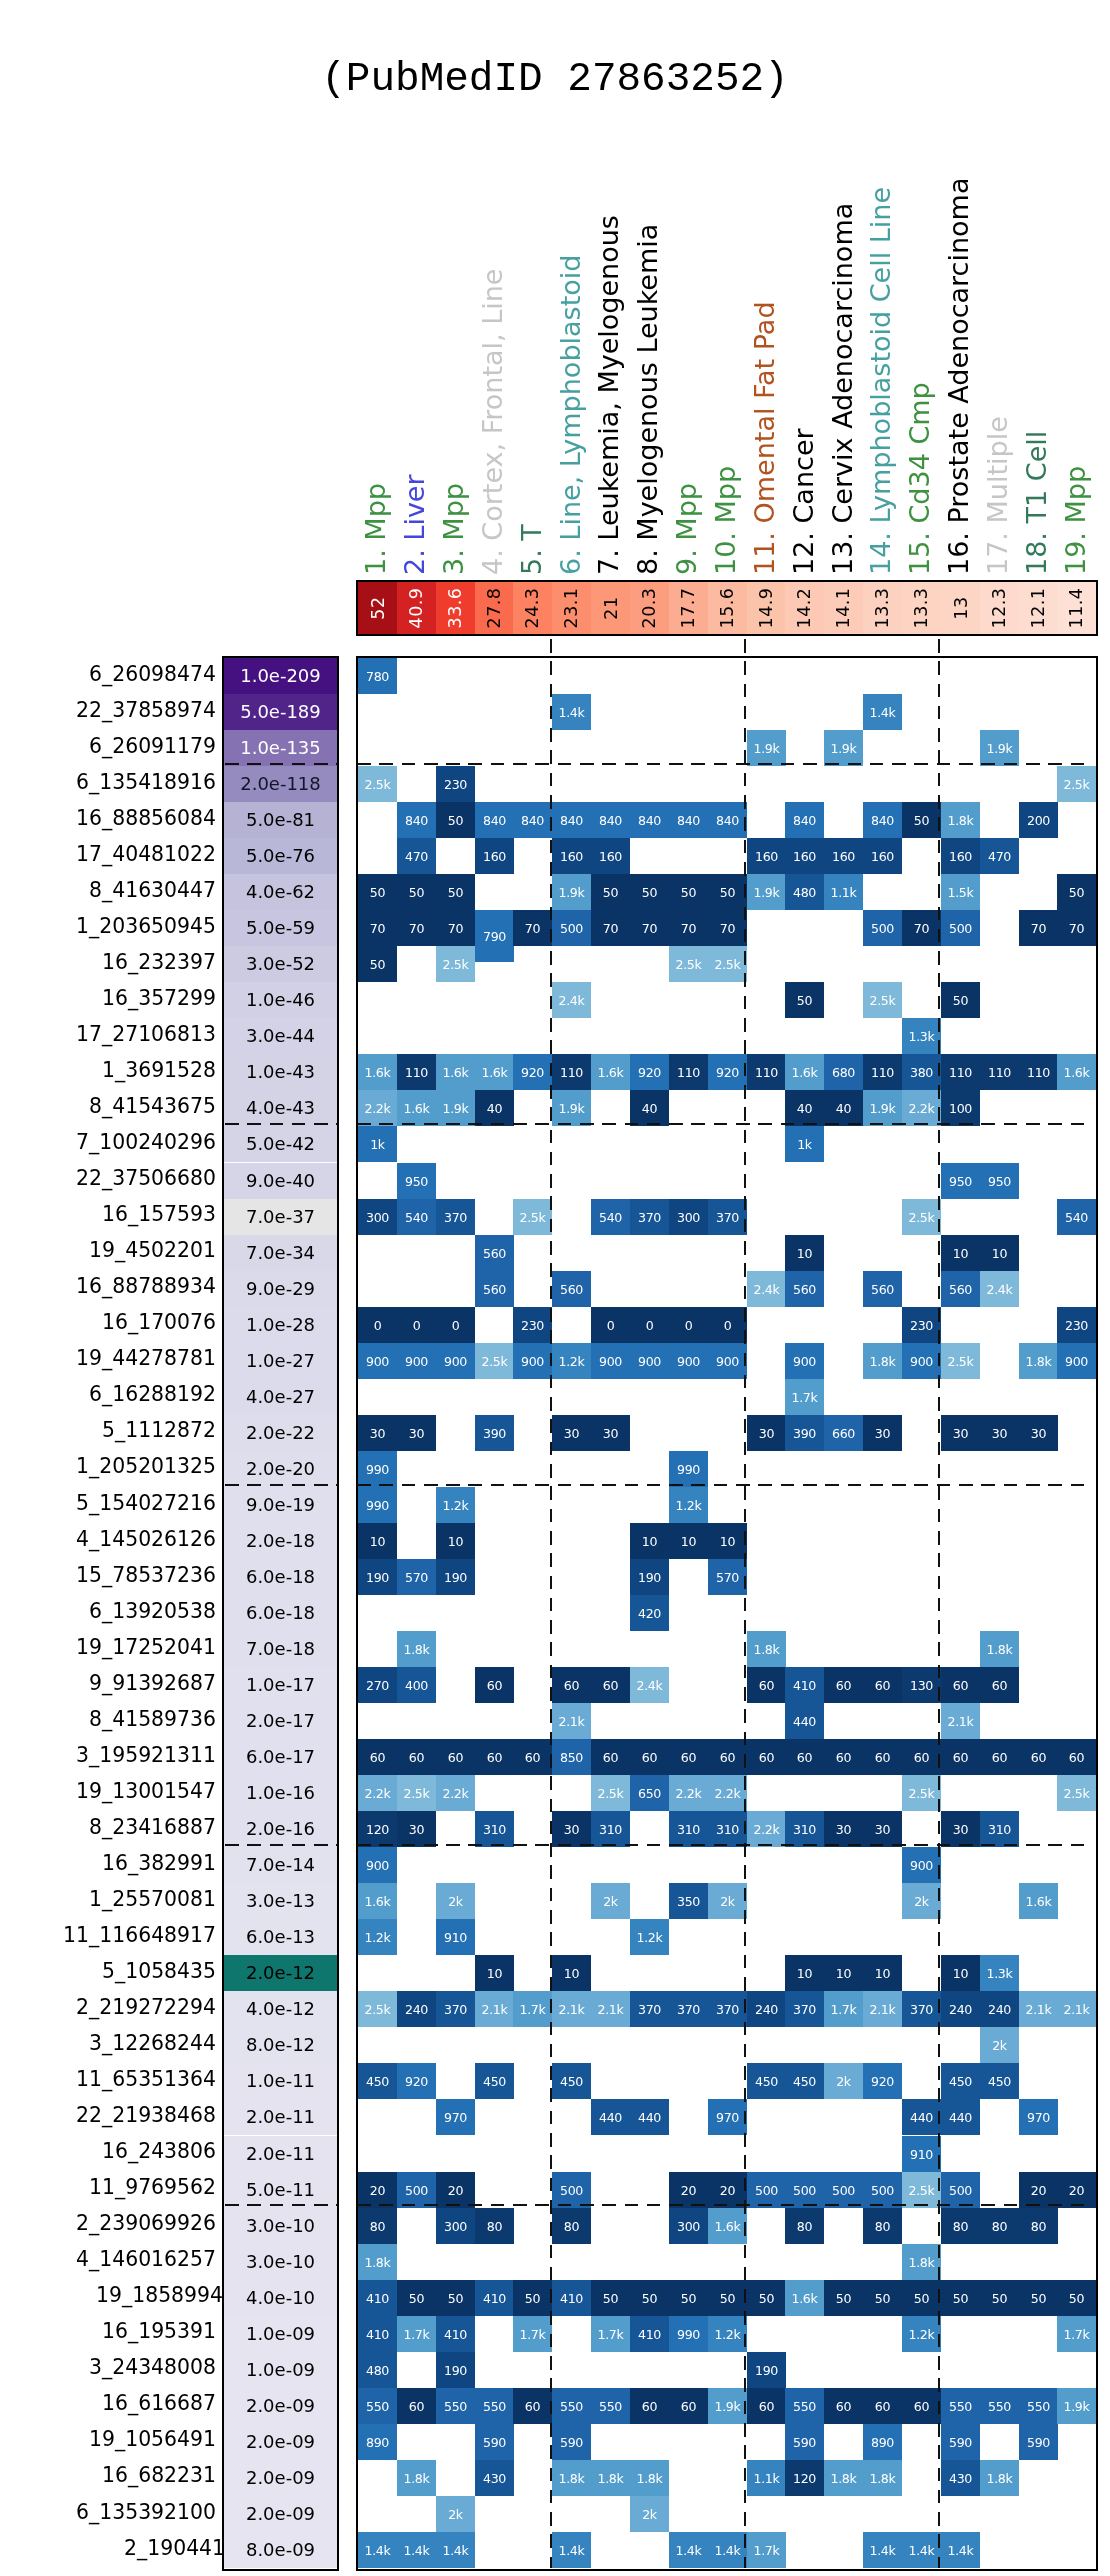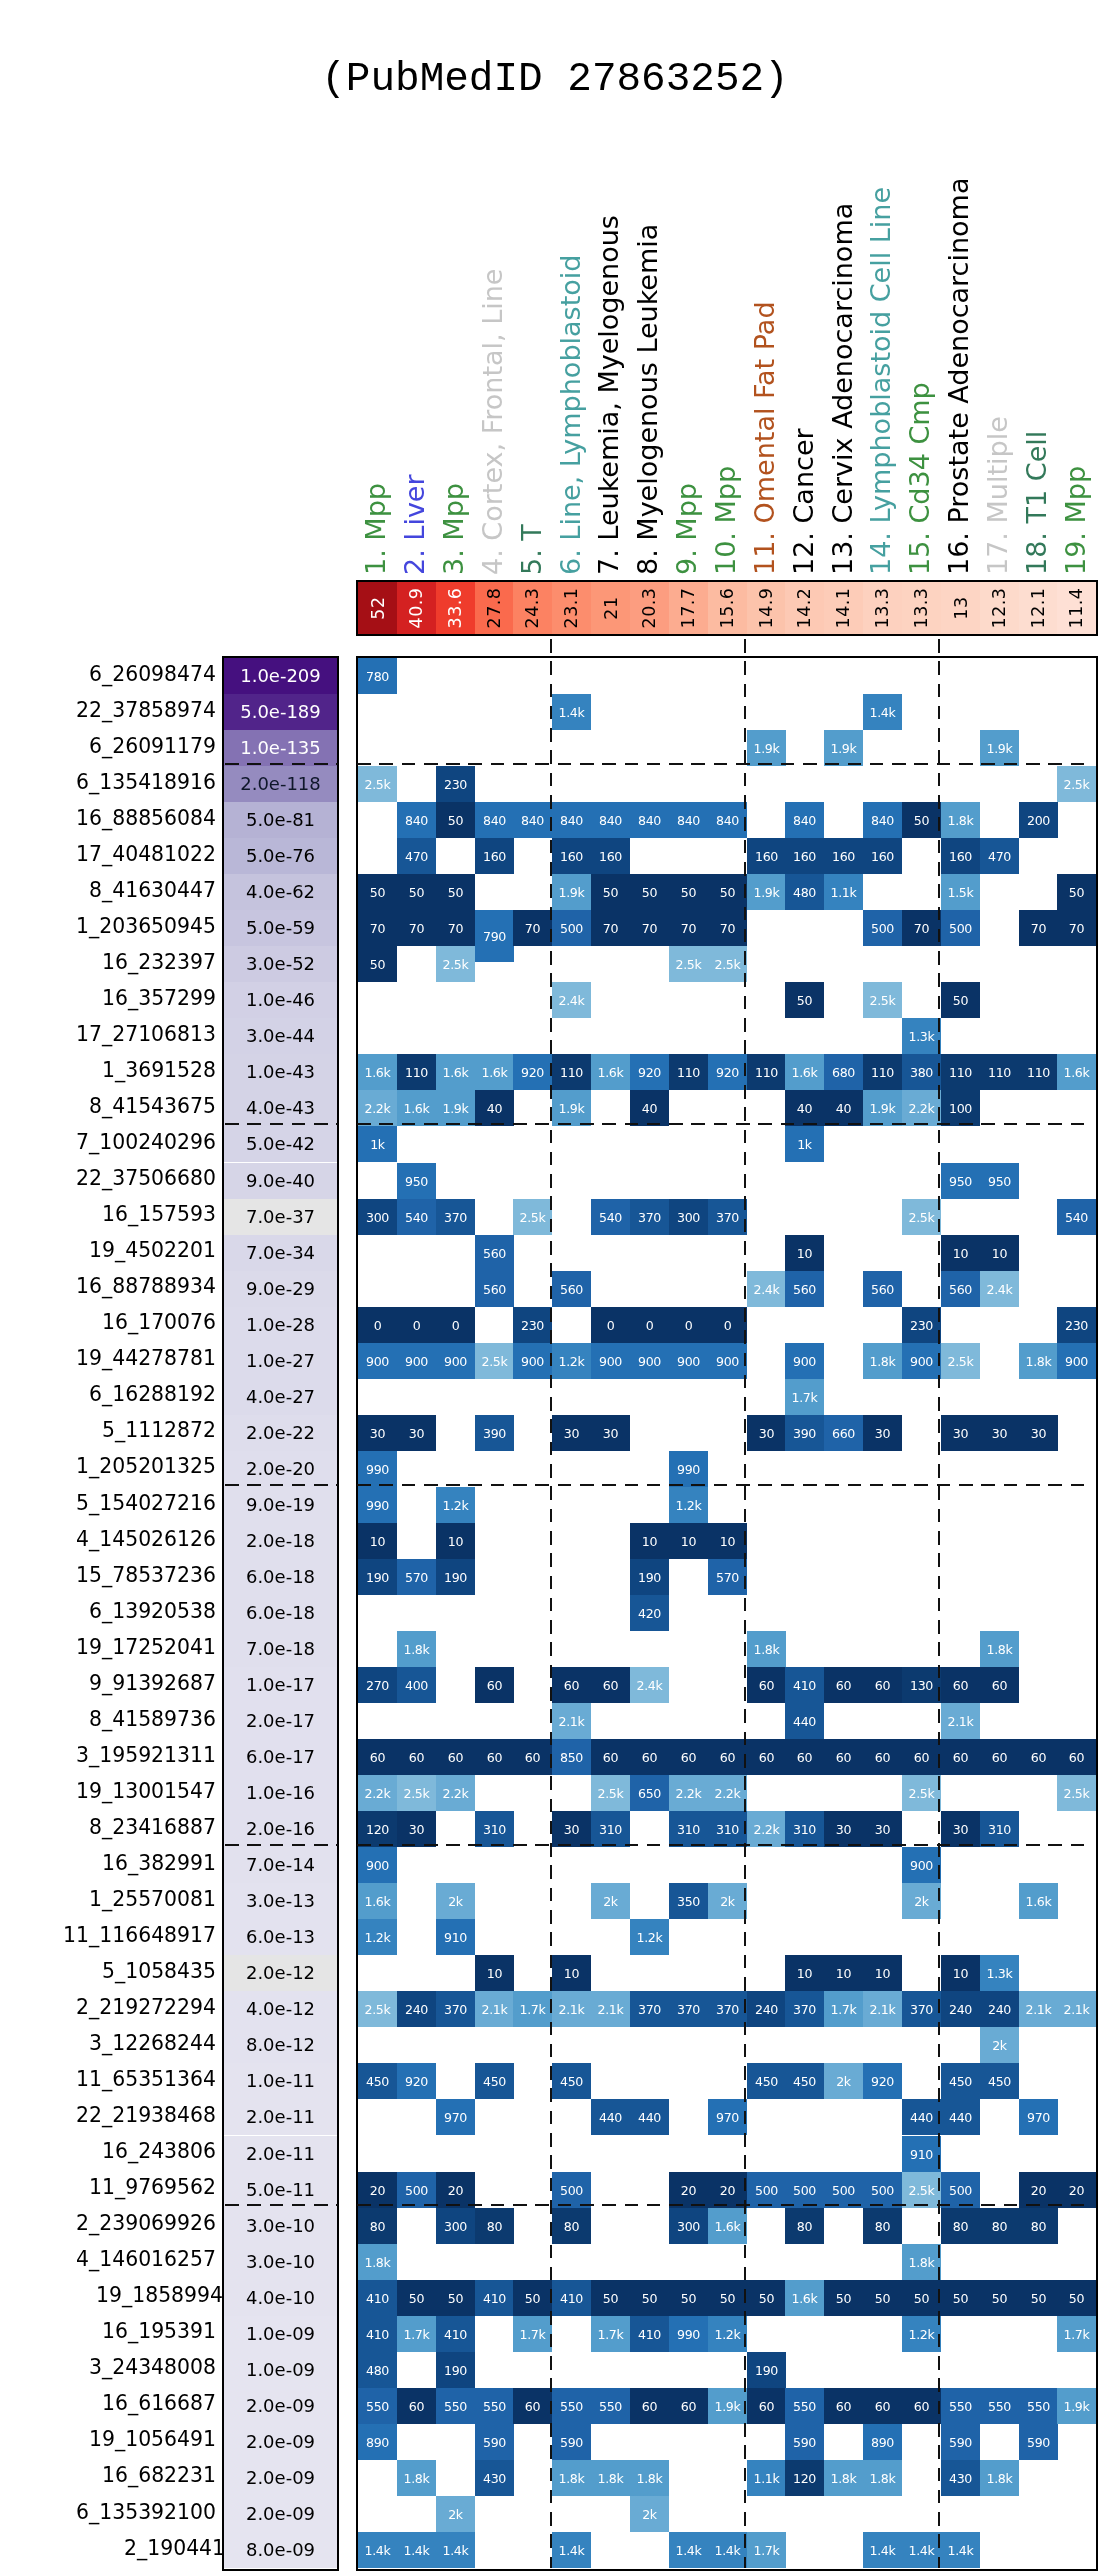--- a/index.html
+++ b/index.html
@@ -192,21 +192,21 @@
       <div class="pv-cell" style="top: 937px; height: 36px; line-height: 36px; background: rgb(224, 223, 237); color: rgb(0, 0, 0);">6.0e-18</div>
       <div class="pv-cell" style="top: 973px; height: 36px; line-height: 36px; background: rgb(224, 223, 237); color: rgb(0, 0, 0);">7.0e-18</div>
       <div class="pv-cell" style="top: 1009px; height: 36px; line-height: 36px; background: rgb(225, 224, 238); color: rgb(0, 0, 0);">1.0e-17</div>
       <div class="pv-cell" style="top: 1045px; height: 36px; line-height: 36px; background: rgb(225, 224, 238); color: rgb(0, 0, 0);">2.0e-17</div>
       <div class="pv-cell" style="top: 1081px; height: 36px; line-height: 36px; background: rgb(225, 224, 238); color: rgb(0, 0, 0);">6.0e-17</div>
       <div class="pv-cell" style="top: 1117px; height: 36px; line-height: 36px; background: rgb(225, 224, 238); color: rgb(0, 0, 0);">1.0e-16</div>
       <div class="pv-cell" style="top: 1153px; height: 36px; line-height: 36px; background: rgb(225, 224, 238); color: rgb(0, 0, 0);">2.0e-16</div>
       <div class="pv-cell" style="top: 1189px; height: 36px; line-height: 36px; background: rgb(226, 225, 238); color: rgb(0, 0, 0);">7.0e-14</div>
       <div class="pv-cell" style="top: 1225px; height: 36px; line-height: 36px; background: rgb(227, 226, 239); color: rgb(0, 0, 0);">3.0e-13</div>
       <div class="pv-cell" style="top: 1261px; height: 36px; line-height: 36px; background: rgb(227, 226, 239); color: rgb(0, 0, 0);">6.0e-13</div>
-      <div class="pv-cell" style="top: 1297px; height: 36px; line-height: 36px; background: #e5e5e5; color: rgb(0, 0, 0);">2.0e-12</div>
+      <div class="pv-cell" style="top: 1297px; height: 36px; line-height: 36px; background: #0f766e; color: rgb(0, 0, 0);">2.0e-12</div>
       <div class="pv-cell" style="top: 1333px; height: 36px; line-height: 36px; background: rgb(227, 226, 239); color: rgb(0, 0, 0);">4.0e-12</div>
       <div class="pv-cell" style="top: 1369px; height: 36px; line-height: 36px; background: rgb(227, 226, 239); color: rgb(0, 0, 0);">8.0e-12</div>
       <div class="pv-cell" style="top: 1405px; height: 36px; line-height: 36px; background: rgb(228, 227, 239); color: rgb(0, 0, 0);">1.0e-11</div>
       <div class="pv-cell" style="top: 1441px; height: 36px; line-height: 36px; background: rgb(228, 227, 239); color: rgb(0, 0, 0);">2.0e-11</div>
       <div class="pv-cell" style="top: 1478px; height: 36px; line-height: 36px; background: rgb(228, 227, 239); color: rgb(0, 0, 0);">2.0e-11</div>
       <div class="pv-cell" style="top: 1514px; height: 36px; line-height: 36px; background: rgb(228, 227, 239); color: rgb(0, 0, 0);">5.0e-11</div>
       <div class="pv-cell" style="top: 1550px; height: 36px; line-height: 36px; background: rgb(228, 227, 239); color: rgb(0, 0, 0);">3.0e-10</div>
       <div class="pv-cell" style="top: 1586px; height: 36px; line-height: 36px; background: rgb(228, 227, 239); color: rgb(0, 0, 0);">3.0e-10</div>
       <div class="pv-cell" style="top: 1622px; height: 36px; line-height: 36px; background: rgb(228, 227, 239); color: rgb(0, 0, 0);">4.0e-10</div>
       <div class="pv-cell" style="top: 1658px; height: 36px; line-height: 36px; background: rgb(229, 228, 240); color: rgb(0, 0, 0);">1.0e-09</div>

